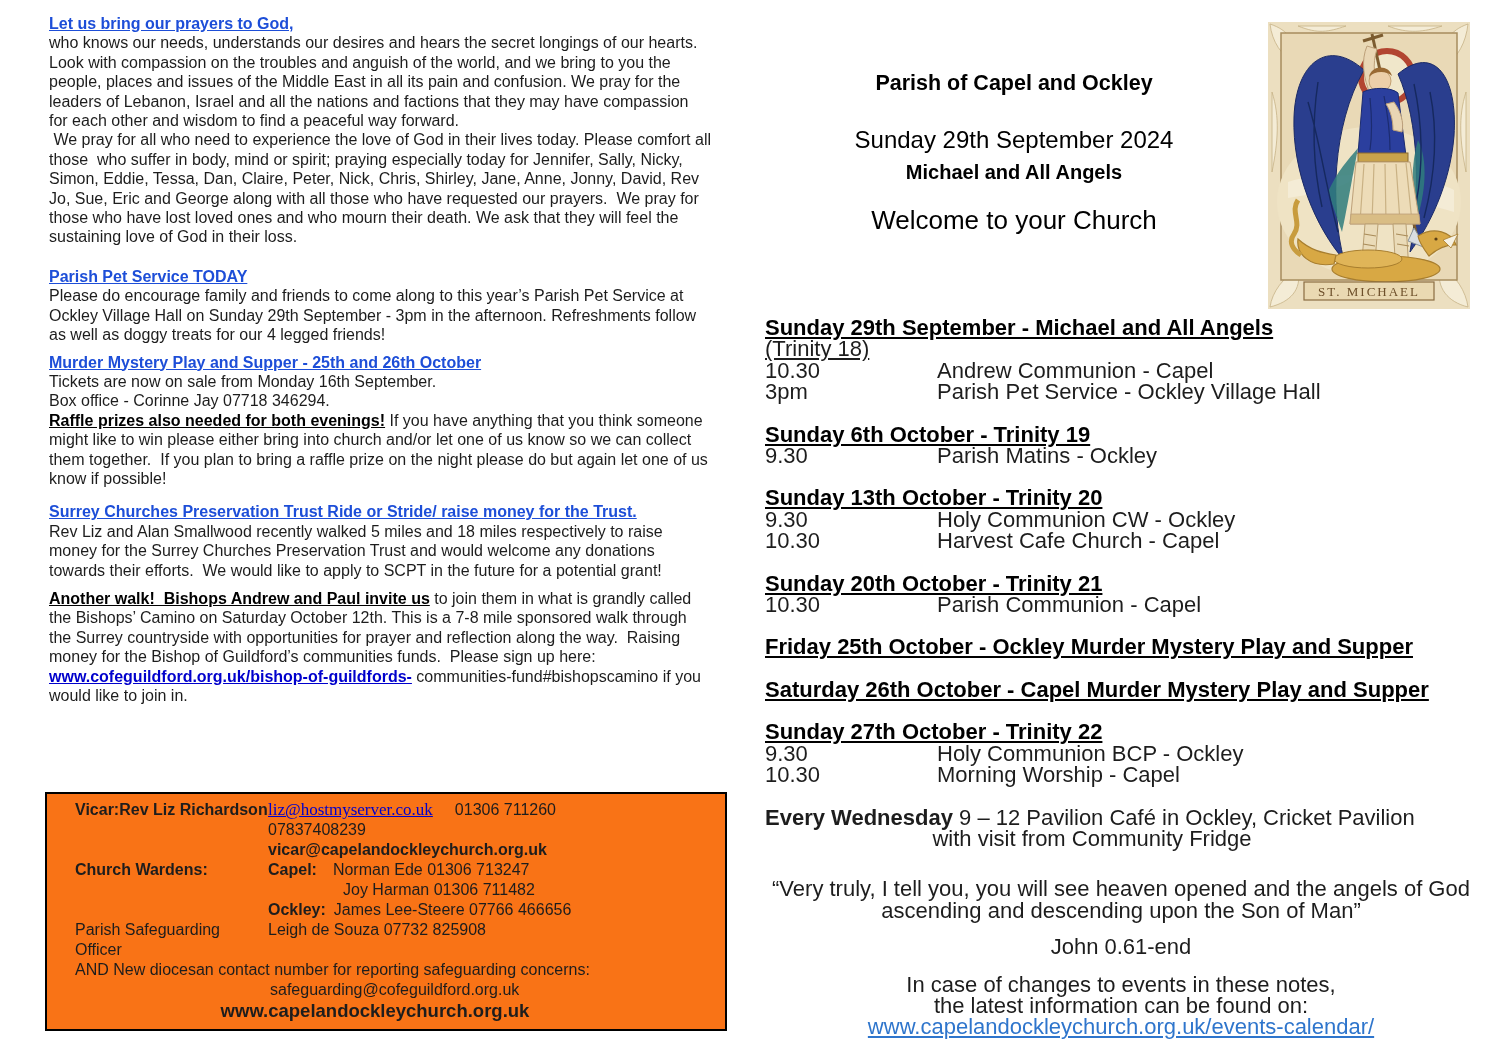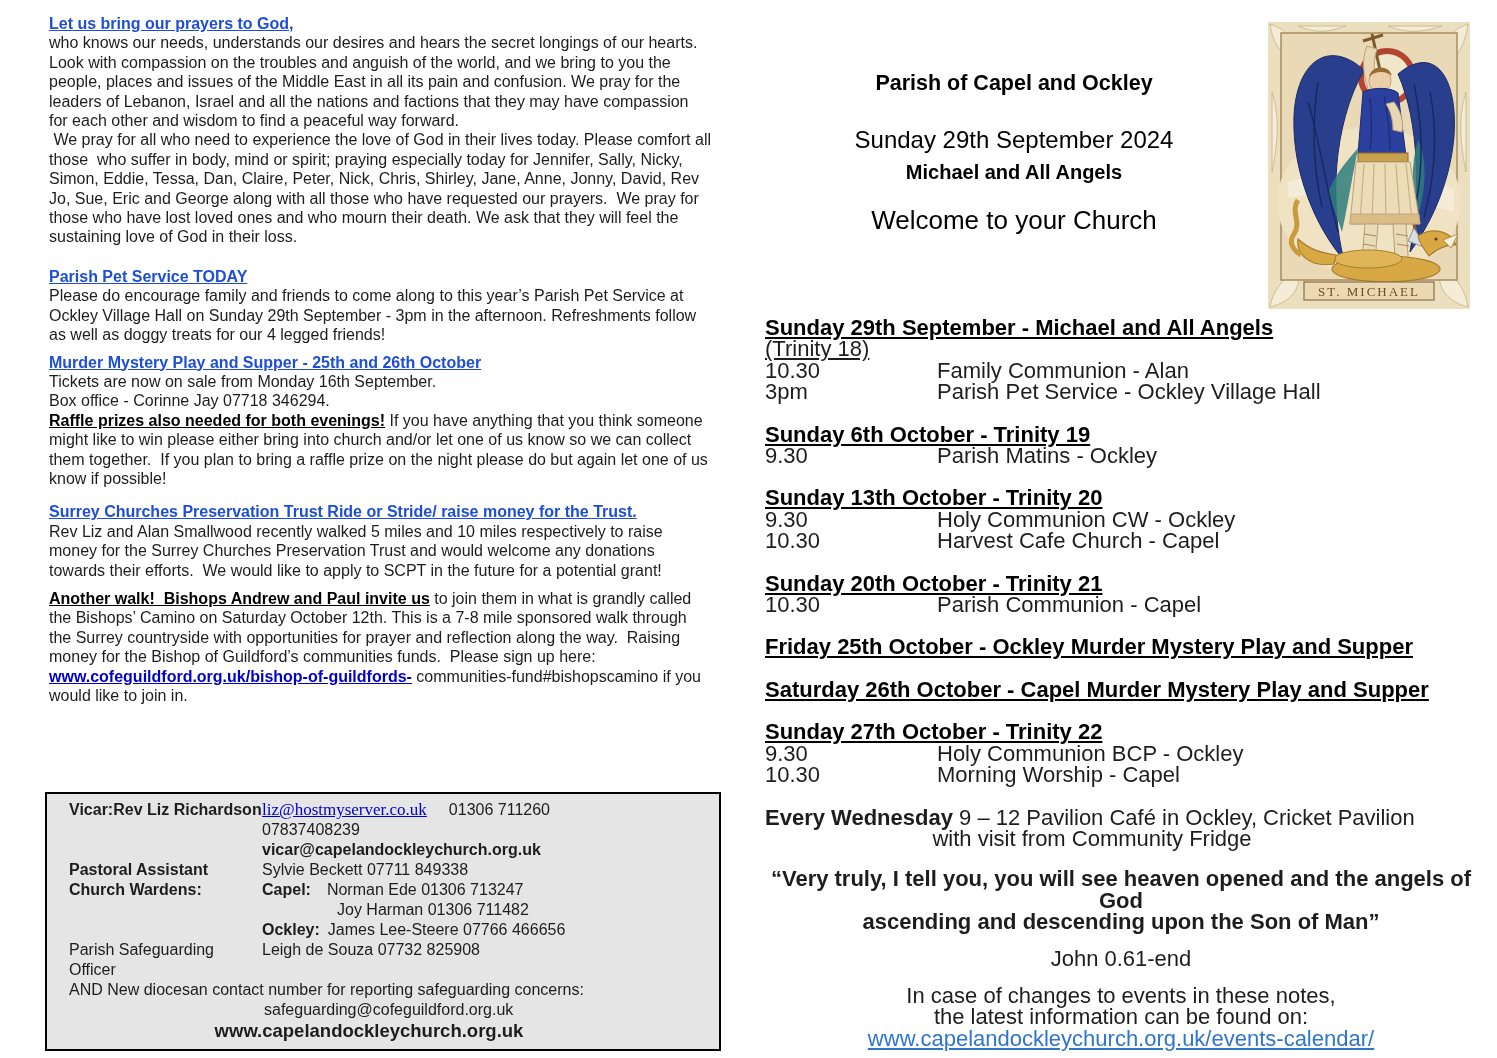--- a/index.html
+++ b/index.html
@@ -11,21 +11,21 @@
   .h{font-weight:bold;text-decoration:underline;color:#1d4ed8;white-space:nowrap;}
   .p{white-space:pre-wrap;}
   .hl{font-weight:bold;text-decoration:underline;color:#000;}
   .sec-prayers{margin-bottom:20px;}
   .sec-pet{margin-bottom:8px;}
   .sec-murder{margin-bottom:14px;}
   .sec-scpt{margin-bottom:9px;}
   a.link-bold{color:#0000cc;font-weight:bold;text-decoration:underline;cursor:pointer;}
   
   .contact-box{position:absolute;left:45px;top:792px;width:640px;border:2px solid #000;
-               padding:6px 10px 8px 22px;font-size:16px;line-height:20px;background:#e5e5e5;}
+               padding:6px 10px 8px 28px;font-size:16px;line-height:20px;background:#f97316;}
   .crow{display:flex;}
   .clabel{width:193px;flex:none;}
   .cval{flex:1;}
   a.link-serif{font-family:"Liberation Serif","DejaVu Serif",serif;color:#0000cc;
                text-decoration:underline;cursor:pointer;font-size:17px;}
   .phone-gap{margin-left:22px;}
   .gap16{margin-left:16px;}
   .gap8{margin-left:8px;}
   .indent75{margin-left:75px;}
   .cindent{margin-left:195px;}
@@ -36,21 +36,21 @@
   .rdate{font-size:24px;font-weight:normal;line-height:28px;margin-top:30px;}
   .feast{font-size:20px;font-weight:bold;line-height:30px;margin-top:3px;}
   .welcome{font-size:26px;line-height:32px;margin-top:17px;font-weight:normal;}
   .schedule{position:absolute;left:765px;top:317px;width:712px;font-size:22px;line-height:21.4px;}
   .ssec{margin-bottom:21px;}
   .sched-h{font-weight:bold;text-decoration:underline;white-space:nowrap;color:#000;}
   .sched-h2{text-decoration:underline;color:#1d1d1d;}
   .srow{display:flex;gap:44px;}
   .stime{width:128px;flex:none;}
   .wed2{text-align:center;padding-right:58px;}
-  .quote{text-align:center;margin-top:19px;font-weight:bold;}
+  .quote{text-align:center;margin-top:29px;}
   .ref{text-align:center;margin-top:15px;}
   .rfooter{text-align:center;margin-top:16px;}
   a.link-light{color:#2e75cc;text-decoration:underline;cursor:pointer;}
   
   .michael{position:absolute;left:1268px;top:22px;width:202px;height:287px;}
 </style>
 </head>
 <body>
 
 <div class="page">
@@ -69,44 +69,40 @@
 
     <section class="sec-murder">
       <div class="h">Murder Mystery Play and Supper - 25th and 26th October</div>
       <div class="p">Tickets are now on sale from Monday 16th September.</div>
       <div class="p">Box office - Corinne Jay 07718 346294.</div>
       <div class="p"><span class="hl">Raffle prizes also needed for both evenings!</span><span> If you have anything that you think someone might like to win please either bring into church and/or let one of us know so we can collect them together.  If you plan to bring a raffle prize on the night please do but again let one of us know if possible!</span></div>
     </section>
 
     <section class="sec-scpt">
       <div class="h">Surrey Churches Preservation Trust Ride or Stride/ raise money for the Trust.</div>
-      <div class="p">Rev Liz and Alan Smallwood recently walked 5 miles and 10 miles respectively to raise money for the Surrey Churches Preservation Trust and would welcome any donations towards their efforts.  We would like to apply to SCPT in the future for a potential grant!</div>
+      <div class="p">Rev Liz and Alan Smallwood recently walked 5 miles and 18 miles respectively to raise money for the Surrey Churches Preservation Trust and would welcome any donations towards their efforts.  We would like to apply to SCPT in the future for a potential grant!</div>
     </section>
 
     <section class="sec-camino">
       <div class="p"><span class="hl">Another walk!  Bishops Andrew and Paul invite us</span><span> to join them in what is grandly called the Bishops’ Camino on Saturday October 12th. This is a 7-8 mile sponsored walk through the Surrey countryside with opportunities for prayer and reflection along the way.  Raising money for the Bishop of Guildford’s communities funds.  Please sign up here: </span><a class="link-bold">www.cofeguildford.org.uk/bishop-of-guildfords-</a><span> communities-fund#bishopscamino if you would like to join in.</span></div>
     </section>
   </div>
 
   <div class="contact-box">
     <div class="crow">
       <div class="clabel b">Vicar:Rev Liz Richardson</div>
       <div class="cval"><a class="link-serif">liz@hostmyserver.co.uk</a><span class="phone-gap">01306 711260</span></div>
     </div>
     <div class="crow">
       <div class="clabel"></div>
       <div class="cval">07837408239</div>
     </div>
     <div class="crow">
       <div class="clabel"></div>
       <div class="cval b">vicar@capelandockleychurch.org.uk</div>
-    </div>
-    <div class="crow">
-      <div class="clabel b">Pastoral Assistant</div>
-      <div class="cval">Sylvie Beckett 07711 849338</div>
     </div>
     <div class="crow">
       <div class="clabel b">Church Wardens:</div>
       <div class="cval"><span class="b">Capel:</span><span class="gap16">Norman Ede 01306 713247</span></div>
     </div>
     <div class="crow">
       <div class="clabel"></div>
       <div class="cval"><span class="indent75">Joy Harman 01306 711482</span></div>
     </div>
     <div class="crow">
@@ -129,21 +125,21 @@
     <div class="welcome">Welcome to your Church</div>
   </div>
 
   <div class="schedule">
 
     <div class="ssec">
       <div class="sched-h">Sunday 29th September - Michael and All Angels</div>
       <div class="sched-h2">(Trinity 18)</div>
       <div class="srow">
         <div class="stime">10.30</div>
-        <div>Family Communion - Alan</div>
+        <div>Andrew Communion - Capel</div>
       </div>
       <div class="srow">
         <div class="stime">3pm</div>
         <div>Parish Pet Service - Ockley Village Hall</div>
       </div>
     </div>
 
     <div class="ssec">
       <div class="sched-h">Sunday 6th October - Trinity 19</div>
       <div class="srow">

